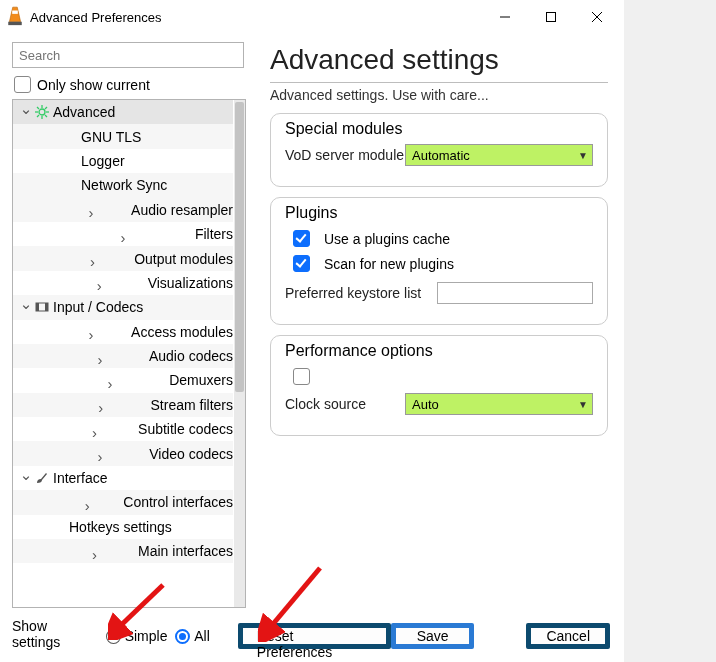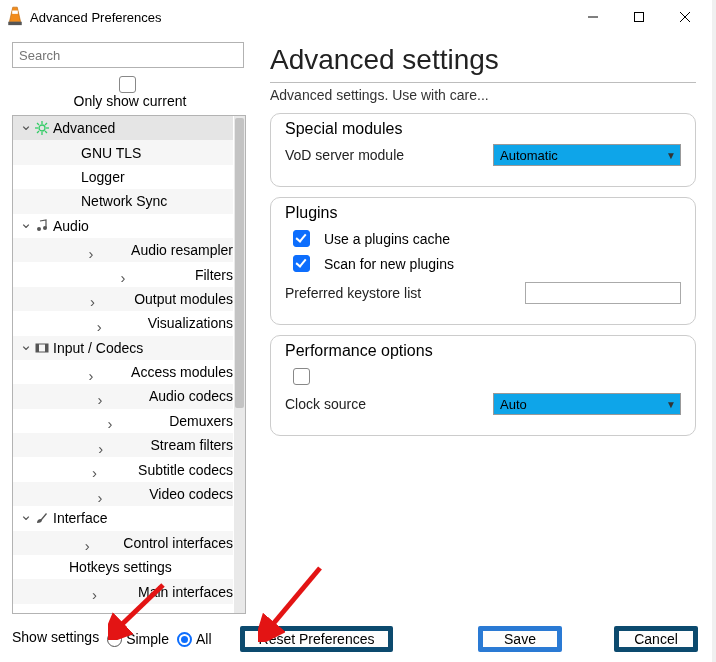--- a/index.html
+++ b/index.html
@@ -1,32 +1,32 @@
 <!DOCTYPE html>
 <html><head>
 <meta charset="utf-8">
 <style>
   * { box-sizing: border-box; font-family: "Segoe UI", Arial, sans-serif; }
   html,body { margin:0; padding:0; background:#f0f0f0; }
-  .window { width:712px; height:662px; background:#fff; position:relative; display:flex; flex-direction:column; }
+  .window { width:624px; height:662px; background:#fff; position:relative; display:flex; flex-direction:column; }
 
   
   .title-bar { display:flex; align-items:center; height:34px; padding:0 4px 0 6px; }
   .title-bar .icon { width:18px; height:18px; margin-right:6px; display:flex; align-items:center; justify-content:center; }
   .title-bar .title { font-size:13px; color:#000; flex:1; }
   .title-bar .win-controls { display:flex; }
   .win-btn { width:46px; height:30px; display:flex; align-items:center; justify-content:center; font-size:13px; }
   .win-btn svg { width:12px; height:12px; stroke:#000; stroke-width:1; fill:none; }
 
   .body { flex:1; display:flex; overflow:hidden; }
 
   
   .left { width:250px; padding:8px 4px 4px 12px; display:flex; flex-direction:column;justify-content:center; }
   .search { width:232px; height:26px; border:1px solid #b2b2b2; background:#fff; font-size:13px; padding:2px 6px; color:#777; }
-  .only-row { display:flex; align-items:center; margin:8px 0 6px 2px;flex-direction:column; }
+  .only-row { display:flex; align-items:center; margin:8px 0 6px 2px; }
   .ck { width:17px; height:17px; border:1px solid #888; border-radius:3px; margin-right:6px; display:inline-block; position:relative; }
   .ck.on { background:#0d6efd; border-color:#0d6efd; }
   .ck.on::after { content:""; position:absolute; left:4px; top:1px; width:4px; height:8px; border:solid #fff; border-width:0 2px 2px 0; transform:rotate(40deg); }
   .only-row span { font-size:14px; }
 
   .tree-wrap { border:1px solid #b3b3b3; background:#fff; flex:1; position:relative; overflow:hidden; }
   .tree-scroll { width:11px; background:#e9e9e9; position:absolute; right:0; top:0; bottom:0; }
   .tree-thumb { position:absolute; left:1px; right:1px; top:2px; height:290px; background:#c3c3c3; border-radius:2px; }
 
   .tree { padding-right:12px; }
@@ -43,21 +43,21 @@
   .indent2 .caret { margin-left:12px; }
   .indent1.noicon { padding-left:66px; }
 
   
   .right { flex:1; padding:8px 16px 0 20px; overflow:hidden; }
   .h1 { font-size:28px; font-weight:400; color:#222; margin:2px 0 4px; border-bottom:1px solid #bdbdbd; padding-bottom:6px; }
   .desc { font-size:14px; color:#333; margin-bottom:10px; }
   .group { border:1px solid #ccc; border-radius:10px; margin-bottom:10px; position:relative; padding:6px 14px 14px; }
   .form-row { display:flex; align-items:center; margin:6px 0; }
   .form-row .label { flex:1; font-size:14px; color:#222; }
-  .select { width:188px; height:22px; border:1px solid #999; background:#0ea5e9; display:flex; align-items:center; padding:0 6px; font-size:13px; position:relative; }
+  .select { width:188px; height:22px; border:1px solid #999; background:#bef264; display:flex; align-items:center; padding:0 6px; font-size:13px; position:relative; }
   .select .arrow { position:absolute; right:4px; top:5px; font-size:10px; color:#333; }
   .text-input { width:156px; height:22px; border:1px solid #aaa; background:#fff; }
   .chk-row { display:flex; align-items:center; margin:8px 0; }
   .chk-row span { font-size:14px; margin-left:8px; }
 
   
   .bottom { display:flex; align-items:center; padding:8px 14px 10px 12px; border-top:0; }
   .show-settings { display:flex; align-items:center; font-size:14px; }
   .radio { width:15px; height:15px; border:1px solid #555; border-radius:50%; margin-left:8px; margin-right:4px; display:inline-block; position:relative; }
   .radio.on { border:2px solid #0d6efd; }
@@ -138,31 +138,20 @@
             </div>
             <div class="node alt indent1 noicon">
               <span class="node-text">GNU TLS</span>
             </div>
             <div class="node indent1 noicon">
               <span class="node-text">Logger</span>
             </div>
             <div class="node alt indent1 noicon">
               <span class="node-text">Network Sync</span>
             </div>
-            <div class="node">
-              <span class="caret down"></span>
-              <span class="node-icon">
-                <svg width="14" height="14" viewBox="0 0 14 14">
-                  <path d="M5 2 L11 1 L11 9" stroke="#555" fill="none" stroke-width="1.2"></path>
-                  <circle cx="4" cy="10" r="2" fill="#555"></circle>
-                  <circle cx="10" cy="9" r="2" fill="#555"></circle>
-                </svg>
-              </span>
-              <span class="node-text">Audio</span>
-            </div>
             <div class="node alt indent2">
               <span class="caret right"></span>
               <span class="white-space-2px"></span>
               <span class="node-text">Audio resampler</span>
             </div>
             <div class="node indent2">
               <span class="caret right"></span>
               <span class="white-space-2px"></span>
               <span class="node-text">Filters</span>
             </div>

